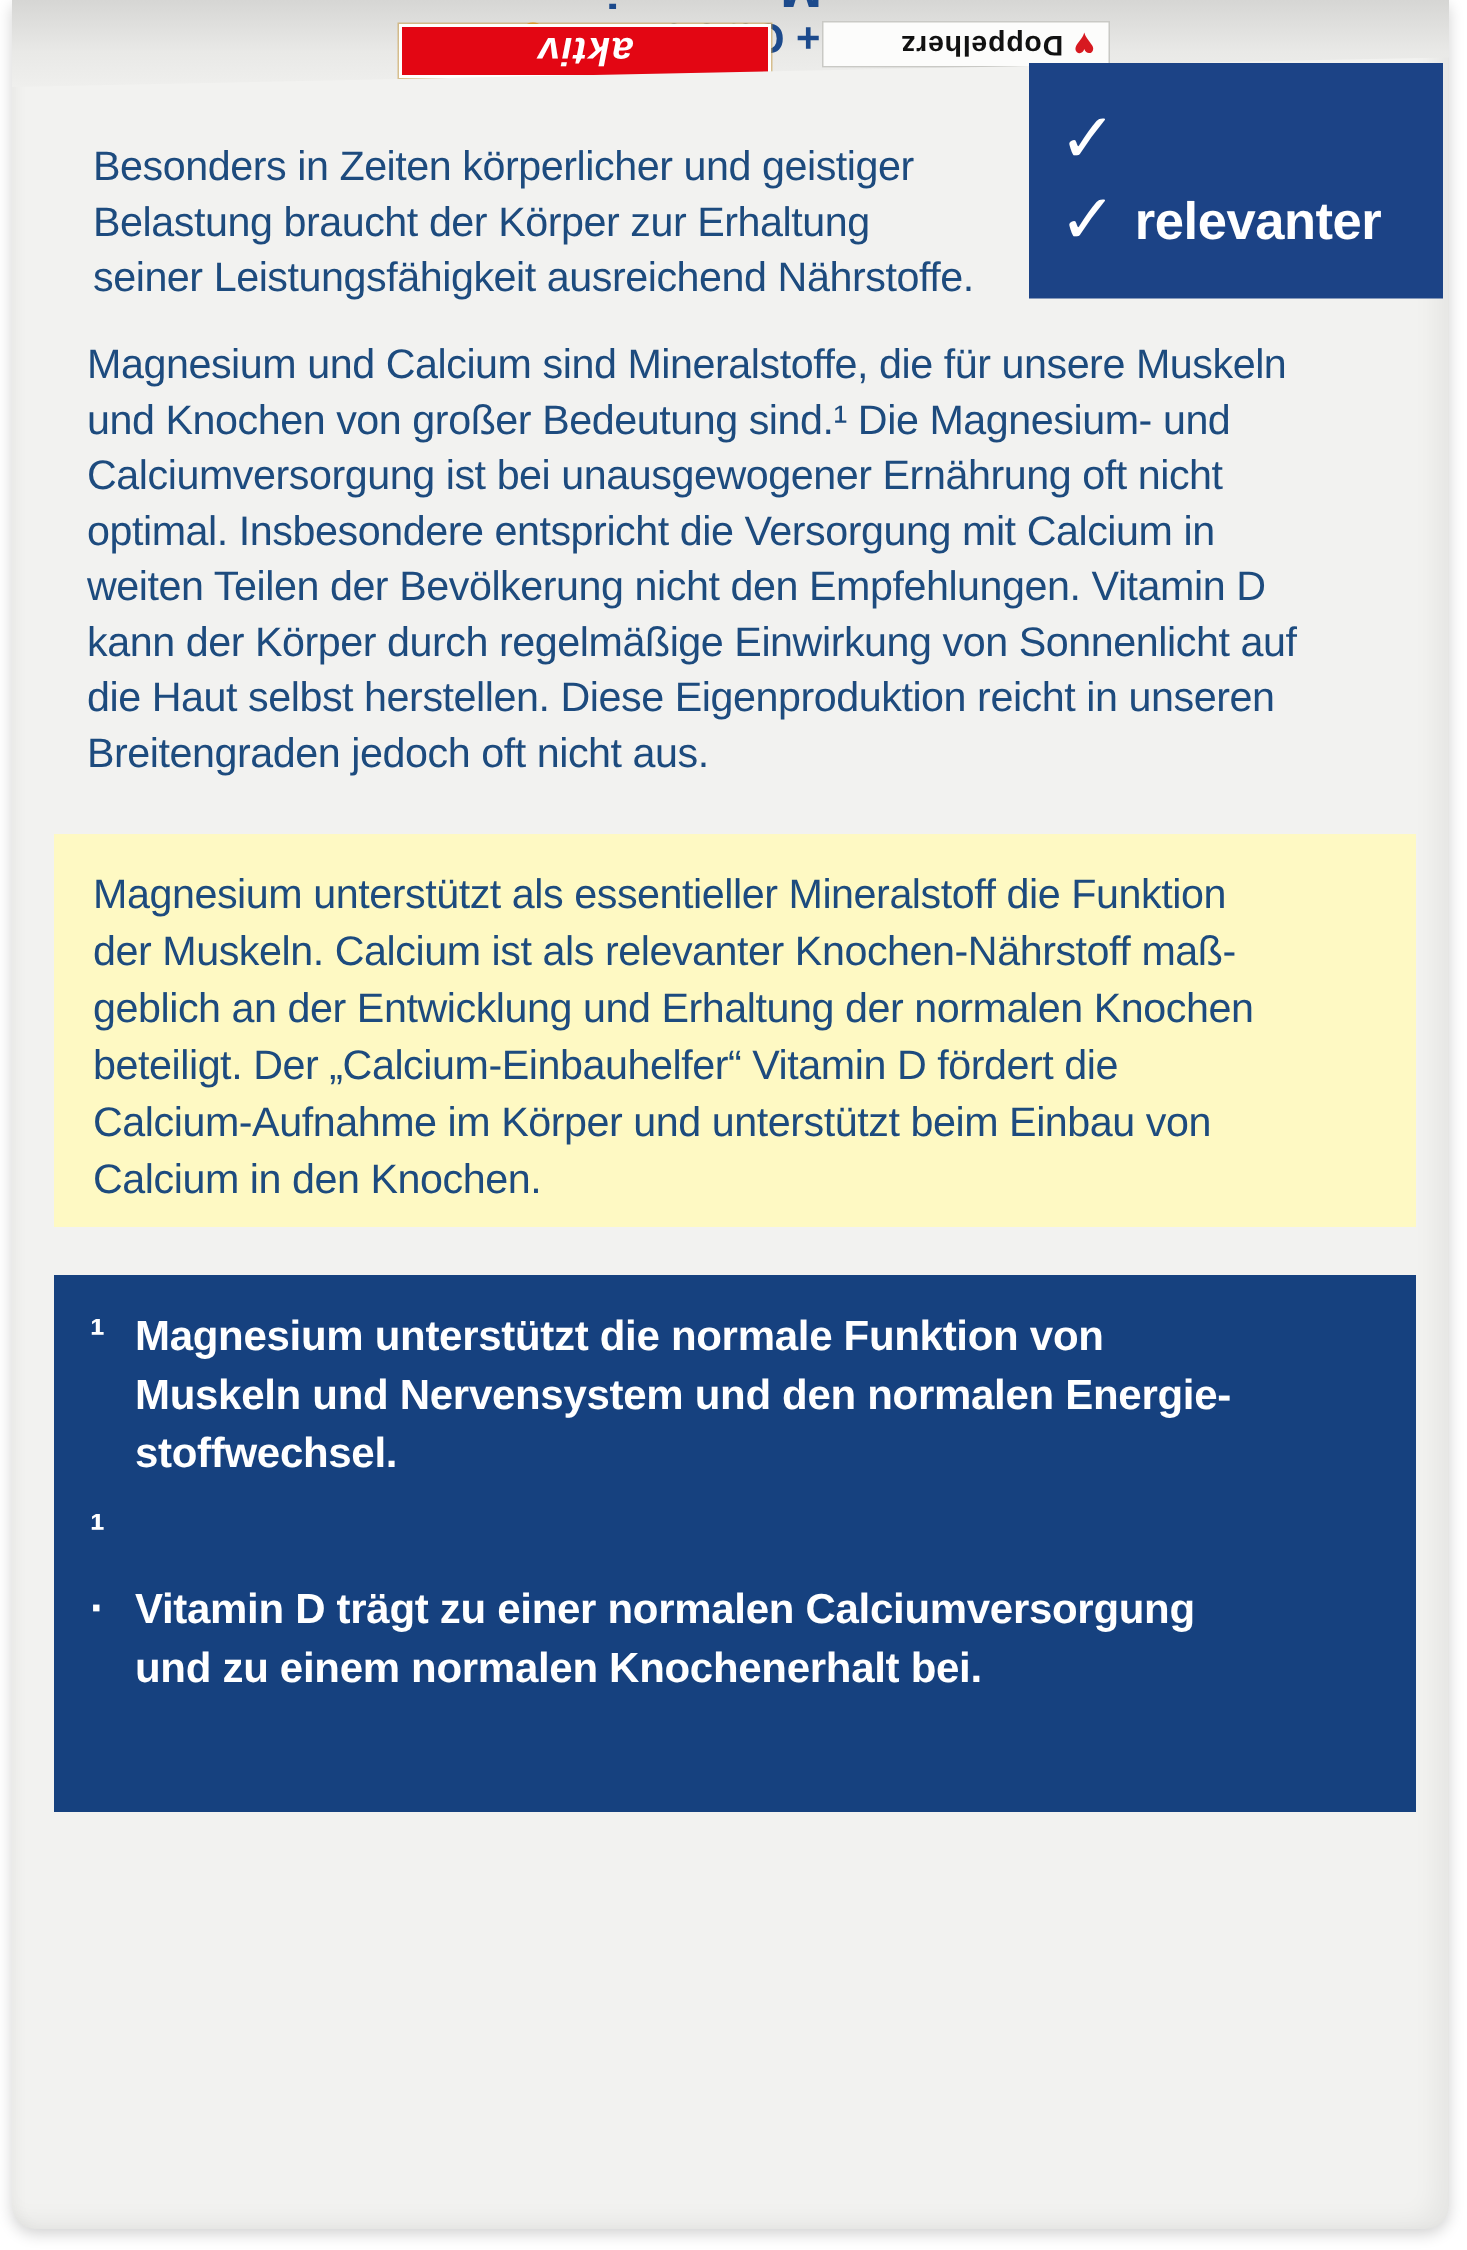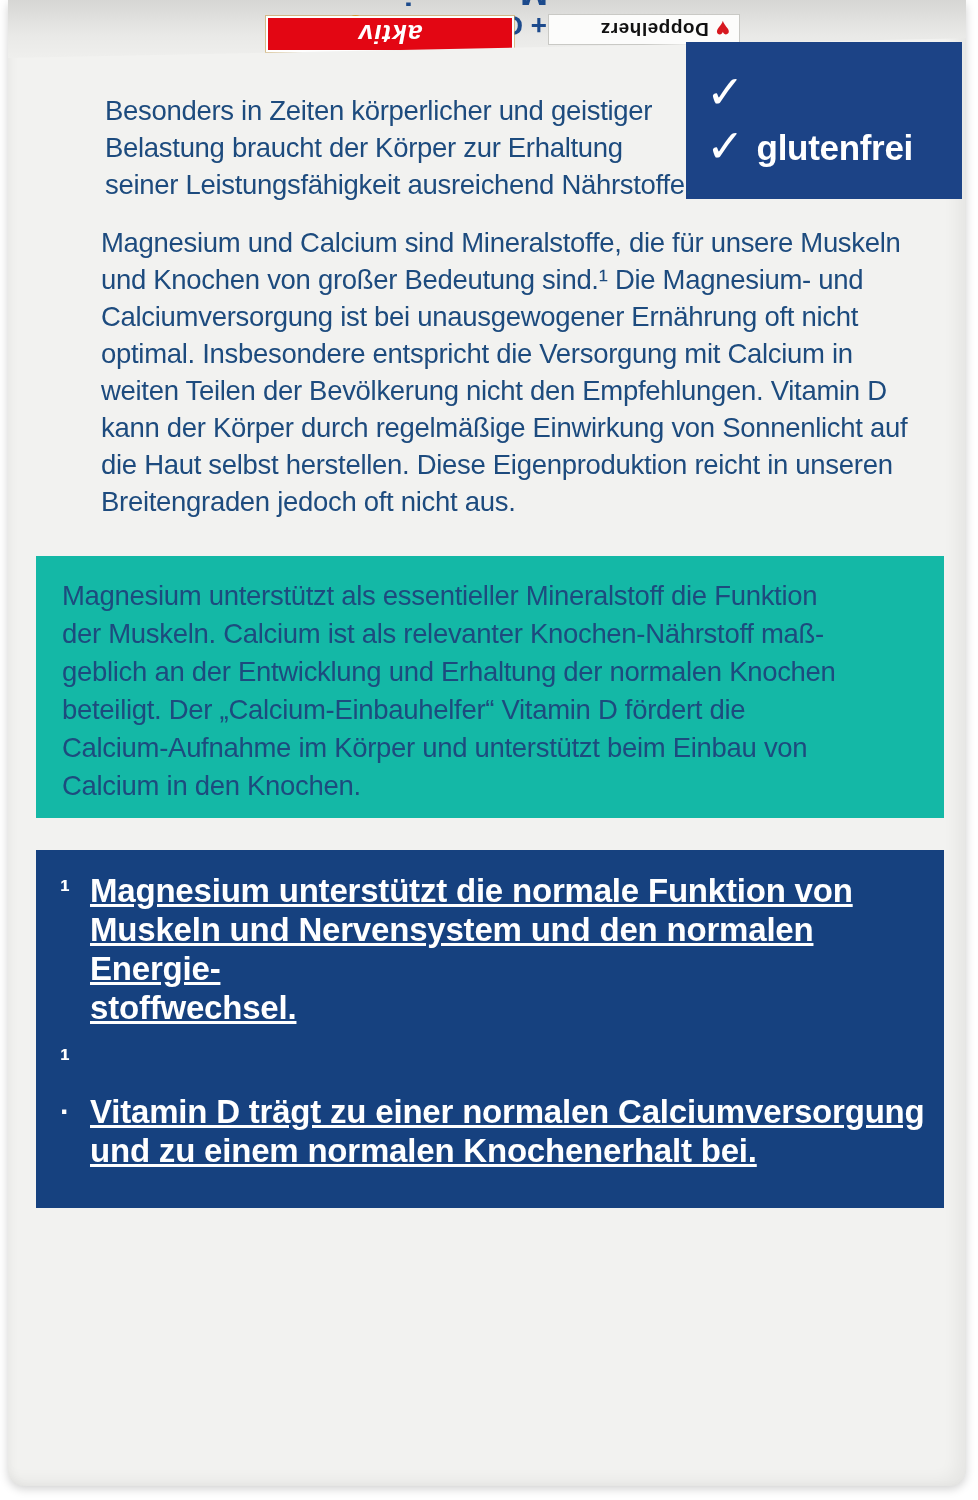--- a/index.html
+++ b/index.html
@@ -54,45 +54,45 @@
     background:#1c4386; box-sizing:border-box;
     display:flex; flex-direction:column; justify-content:center; gap:8px;
     padding-left:20px;
   }
   .claim-row { display:flex; align-items:center; gap:12px; color:#ffffff; }
   .claim-check { font-size:46px; line-height:1; font-weight:normal; transform:translateY(-2px); }
   .claim-label { font-size:35px; font-weight:bold; letter-spacing:-0.3px; }
   
   .para {
     position:absolute; color:#1d4b7e; font-size:27.5px; line-height:37px;
-    white-space:pre-line; letter-spacing:-0.3px;margin-left:43px;
+    white-space:pre-line; letter-spacing:-0.3px;
   }
   .intro { left:54px; top:92px; }
   .main  { left:50px; top:224px; }
   
   .highlight {
     position:absolute; left:28px; top:556px; width:908px; height:262px;
-    background:#14b8a6; box-sizing:border-box; padding:21px 0 0 26px;
+    background:#fef9c3; box-sizing:border-box; padding:21px 0 0 26px;
   }
   .highlight-text {
     color:#1d4b7e; font-size:27.5px; line-height:38px;
     white-space:pre-line; letter-spacing:-0.3px;
   }
   
   .fnbox {
     position:absolute; left:28px; top:850px; width:908px; height:358px;
     background:#16417f; box-sizing:border-box;
     padding:21px 16px 0 24px;
     display:flex; flex-direction:column; gap:13px;
   }
   .fn-item { display:flex; color:#ffffff; }
   .fn-marker { width:30px; flex:none; font-size:30px; font-weight:bold; line-height:39px; }
   .fn-text {
-    font-size:33px; font-weight:bold; line-height:39px;
-    white-space:pre-line; letter-spacing:-0.2px;text-decoration:underline;
+    font-size:28px; font-weight:bold; line-height:39px;
+    white-space:pre-line; letter-spacing:-0.2px;
   }
 </style>
 </head>
 <body>
 
 <div class="box">
 
   <div class="flap">
     <div class="flap-product">
       <div class="fp-l2"><span class="blue">+ Calcium</span><span class="orange"> + D₃</span></div>
@@ -106,21 +106,21 @@
       <span class="brand">Doppelherz</span>
     </div>
   </div>
 
   <div class="claims">
     <div class="claim-row">
       <span class="claim-check">✓</span>
     </div>
     <div class="claim-row">
       <span class="claim-check">✓</span>
-      <span class="claim-label">glutenfrei</span>
+      <span class="claim-label">relevanter</span>
     </div>
   </div>
 
   <div class="para intro">Besonders in Zeiten körperlicher und geistiger
 Belastung braucht der Körper zur Erhaltung
 seiner Leistungsfähigkeit ausreichend Nährstoffe.</div>
 
   <div class="para main">Magnesium und Calcium sind Mineralstoffe, die für unsere Muskeln
 und Knochen von großer Bedeutung sind.¹ Die Magnesium- und
 Calciumversorgung ist bei unausgewogener Ernährung oft nicht

